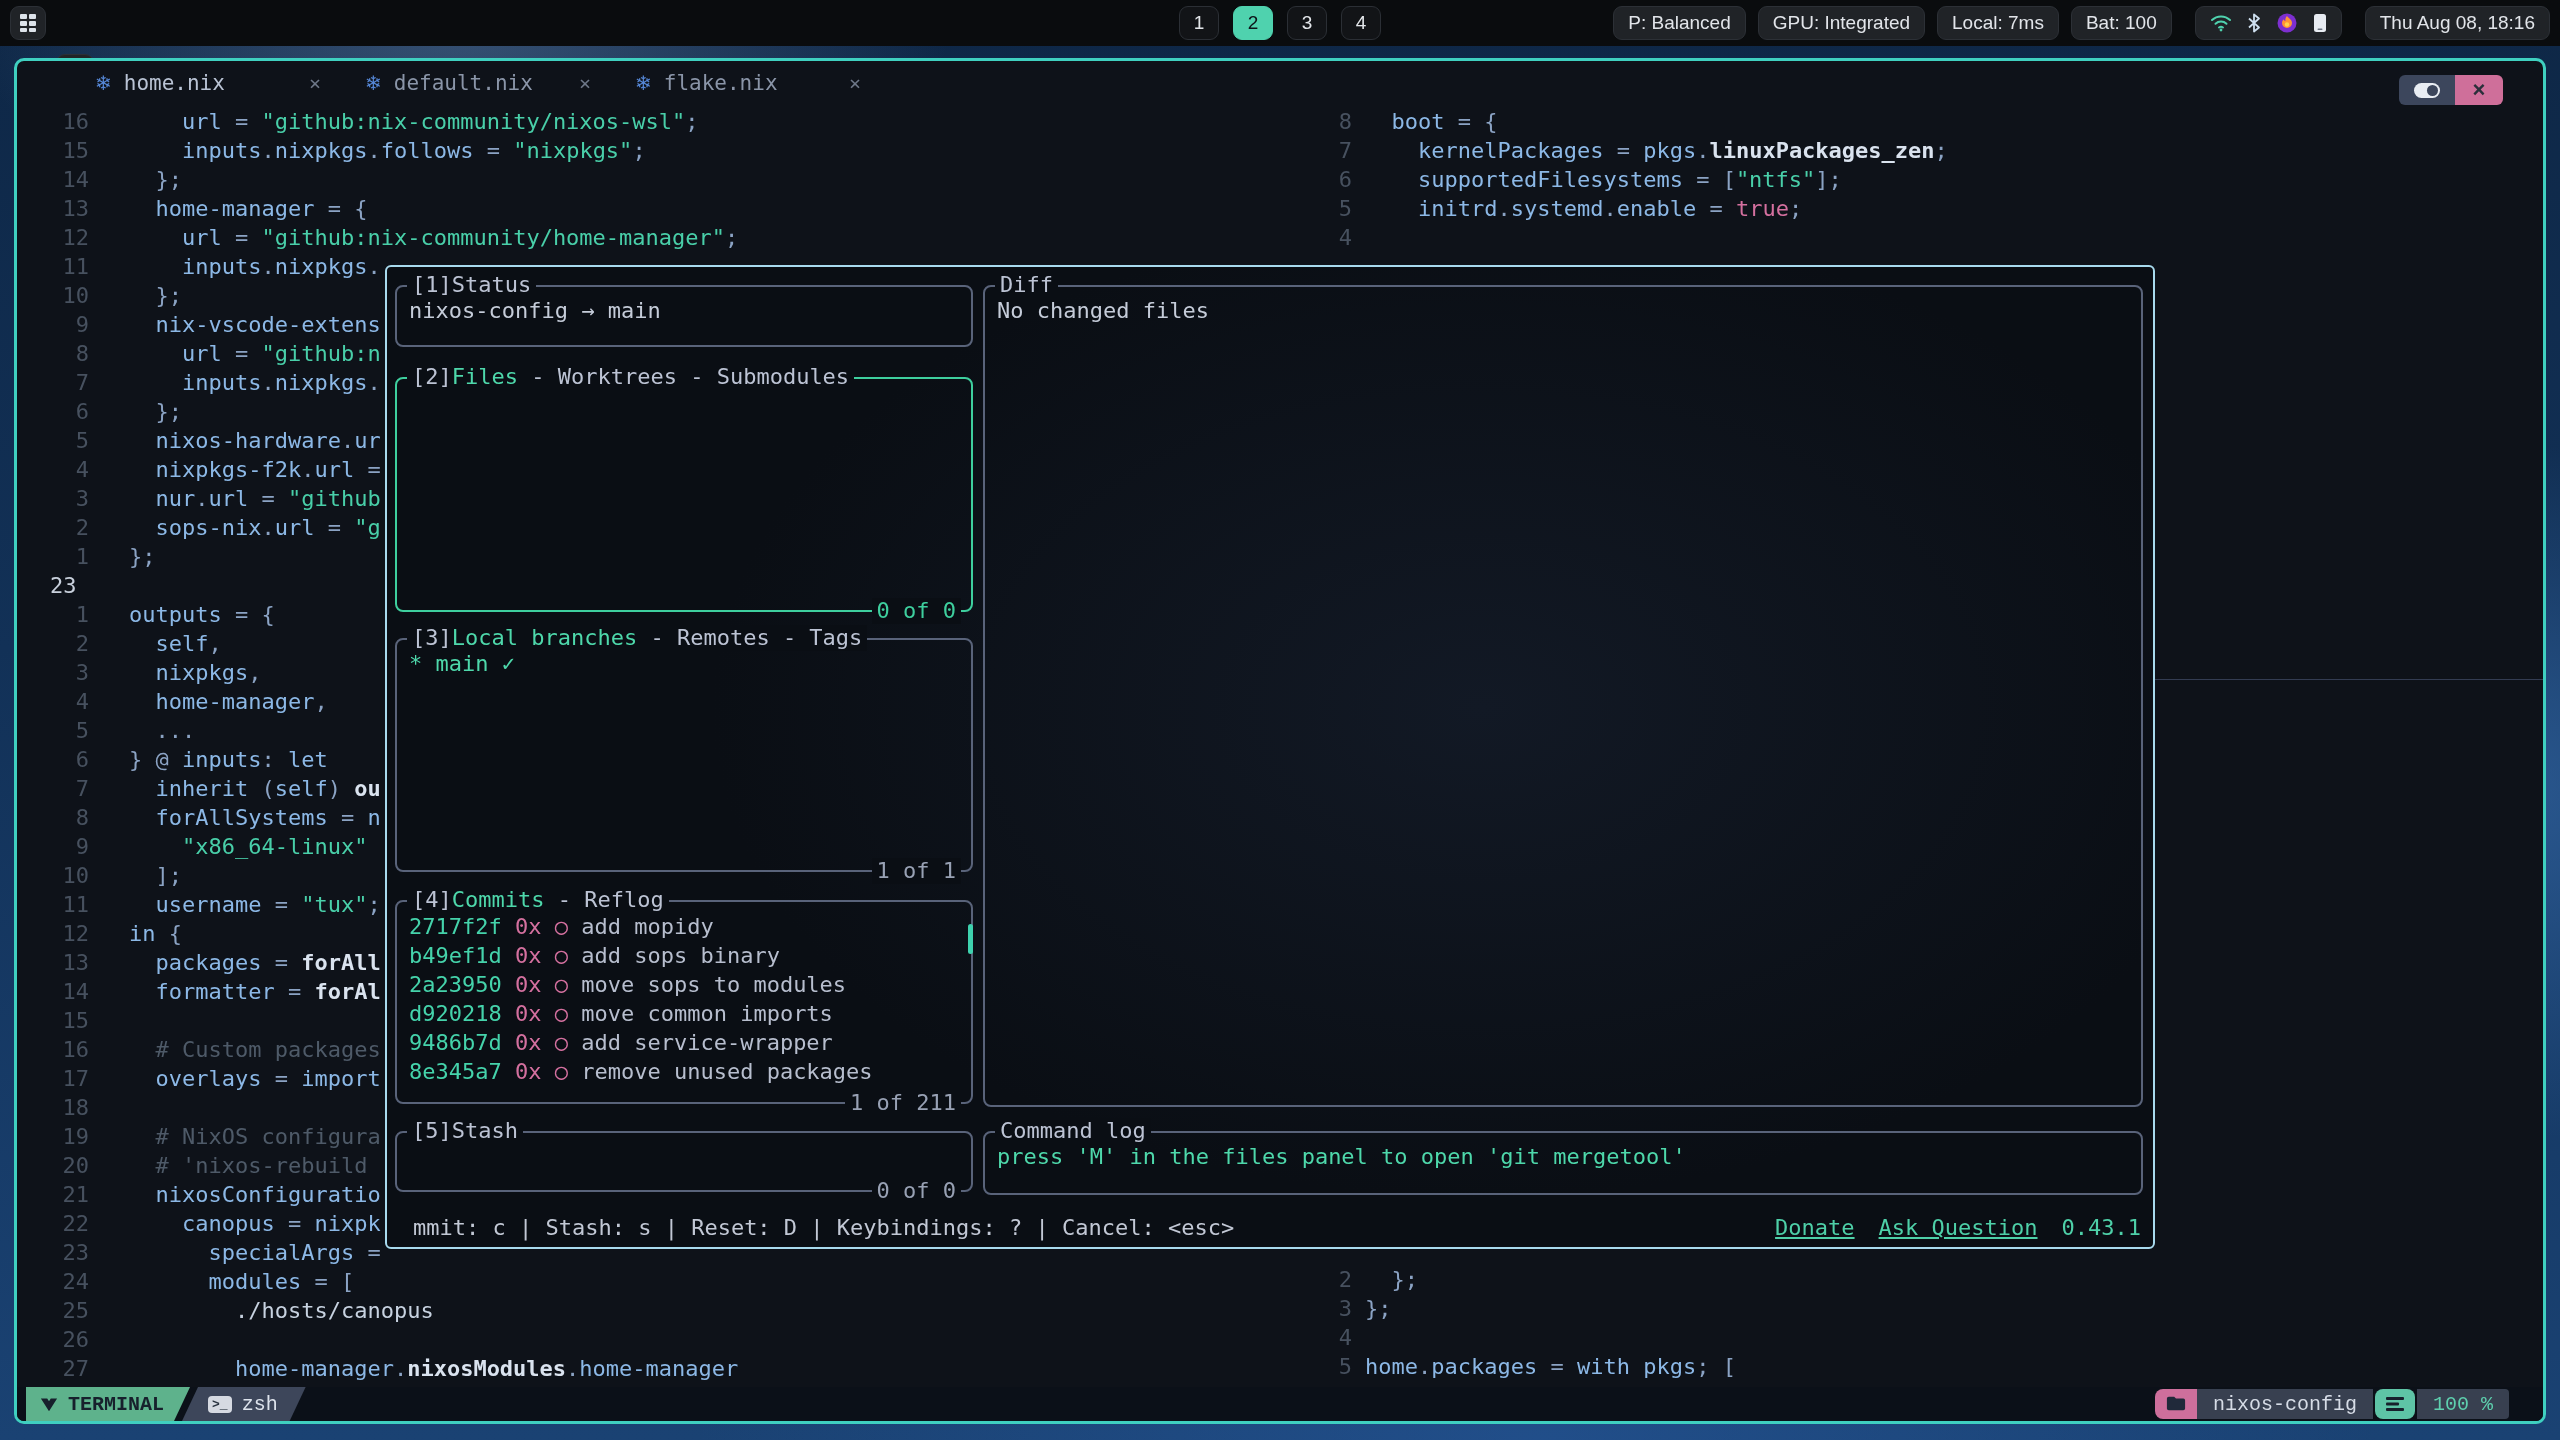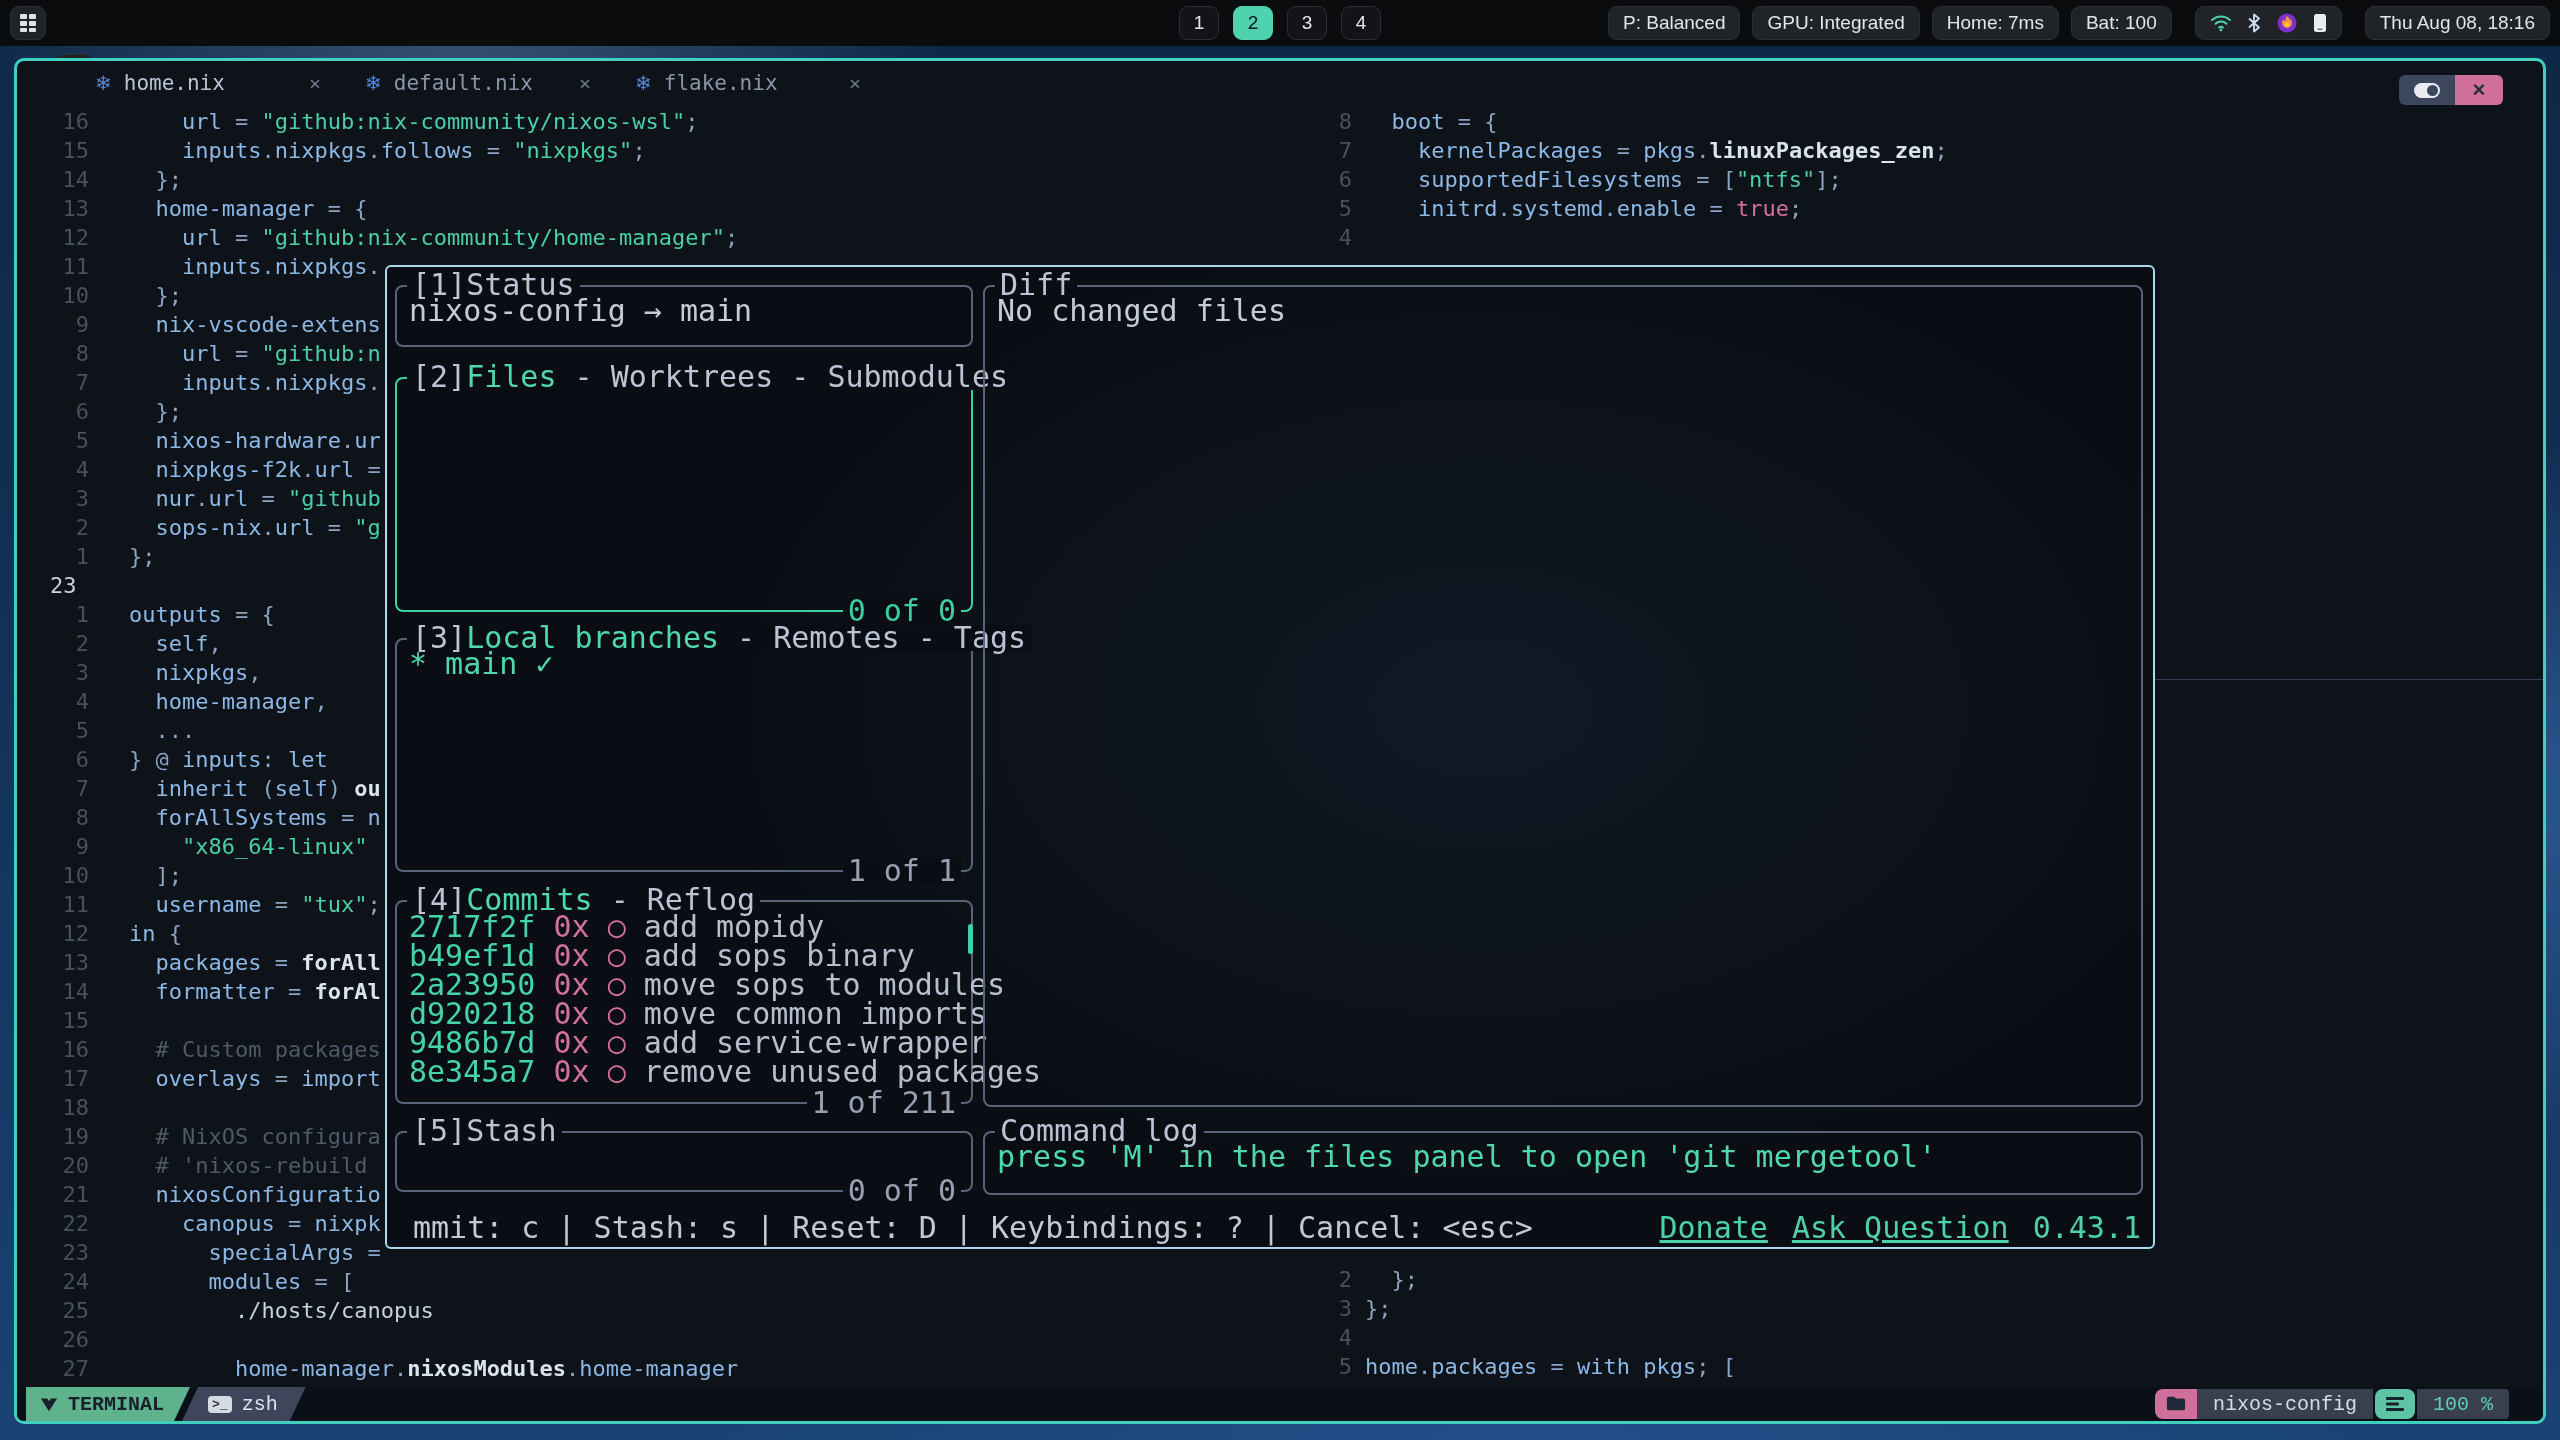--- a/index.html
+++ b/index.html
@@ -78,21 +78,21 @@
   .sl-right { position:absolute; right:34px; top:2px; height:30px; display:flex; align-items:stretch; }
   .seg-folder { background:#ce6f9c; border-radius:8px 0 0 8px; width:42px; display:flex; align-items:center; justify-content:center; }
   .seg-repo { background:#384050; color:#d6dce6; display:flex; align-items:center; padding:0 16px; }
   .seg-lines { background:#5ec4a6; border-radius:8px; width:40px; display:flex; align-items:center; justify-content:center; margin-left:2px; }
   .seg-pct { background:#384050; color:#5ecfae; display:flex; align-items:center; padding:0 16px; border-radius:0 4px 4px 0; margin-left:2px; }
 
   
   #lazygit { position:absolute; left:368px; top:204px; width:1770px; height:984px;
              background:radial-gradient(1100px 700px at 62% 45%, #121925 0%, #0a0e14 70%);
              border:2px solid #a8daee; border-radius:6px;
-             font-family:"DejaVu Sans Mono","DejaVu Sans",monospace; font-size:30px; color:#c5ccd9; }
+             font-family:"DejaVu Sans Mono","DejaVu Sans",monospace; font-size:22px; color:#c5ccd9; }
   .lg-panel { position:absolute; border:2px solid #59637a; border-radius:8px; }
   .lg-panel.active { border-color:#3ecf9e; }
   .lg-title { position:absolute; top:-15px; left:10px; background:#0a0e14; padding:0 5px; white-space:pre; line-height:26px; }
   .lg-count { position:absolute; bottom:-14px; right:10px; background:#0a0e14; padding:0 5px; color:#98a1b4; line-height:26px; }
   .lg-panel.active .lg-count { color:#3ecf9e; }
   .lg-key { color:#bcc3d4; }
   .lg-label { color:#bcc3d4; }
   .lg-label.sel { color:#4ed8ab; }
   .lg-extra { color:#bcc3d4; }
   .lg-content { padding:9px 12px; white-space:pre; line-height:29px; }
@@ -125,21 +125,21 @@
   <div id="workspaces">
       <div class="ws">1</div>
       <div class="ws active">2</div>
       <div class="ws">3</div>
       <div class="ws">4</div>
     </div>
   <div id="tb-right">
     <div id="tb-pills" style="display: flex; gap: 12px;">
         <div class="tb-pill">P: Balanced</div>
         <div class="tb-pill">GPU: Integrated</div>
-        <div class="tb-pill">Home: 7ms</div>
+        <div class="tb-pill">Local: 7ms</div>
         <div class="tb-pill">Bat: 100</div>
       </div>
     <div id="tray" class="tb-pill">
         <span>
           <svg width="22" height="18" viewBox="0 0 22 18" fill="none" stroke="#4fd2ae" stroke-width="2" stroke-linecap="round">
             <path d="M2 6a13 13 0 0 1 18 0"></path>
             <path d="M5.5 9.8a8 8 0 0 1 11 0"></path>
             <path d="M9 13.5a3.5 3.5 0 0 1 4 0"></path>
             <circle cx="11" cy="16" r="1.4" fill="#4fd2ae" stroke="none"></circle>
           </svg>

